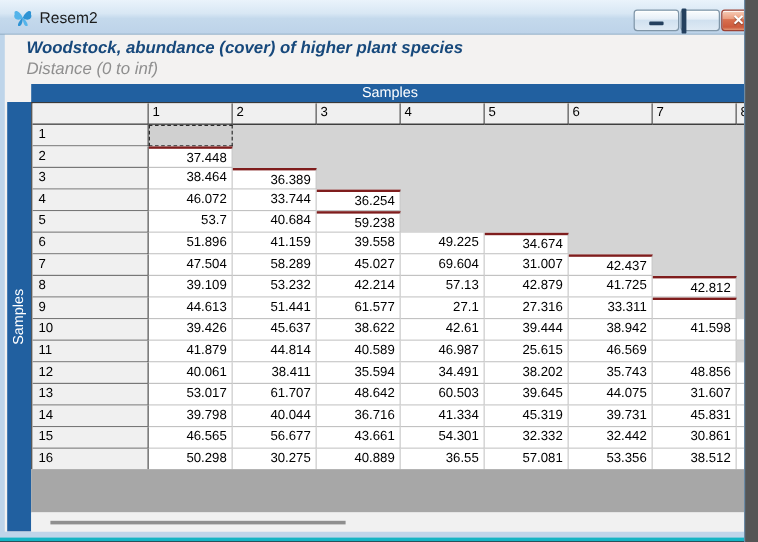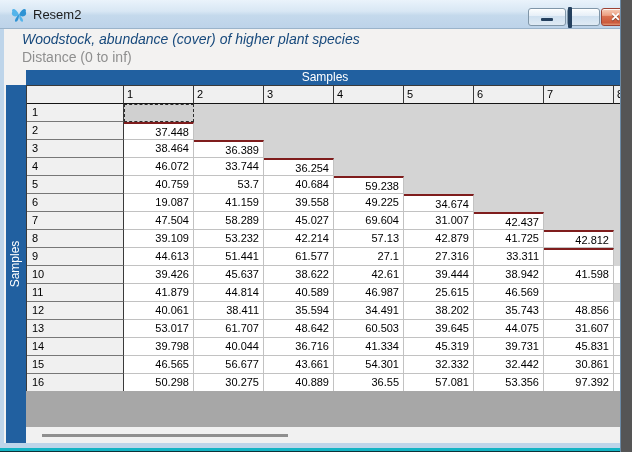--- a/index.html
+++ b/index.html
@@ -39,24 +39,24 @@
   .glyph-close { display:block; text-align:center; line-height:16px; font-size:12px;
     font-weight:bold; color:#fff; text-shadow:0 1px 1px rgba(0,0,0,.45); }
 
   
   .content {
     position:absolute; left:4px; top:29px; width:620px; height:414px;
     background:#f3f2f1; overflow:hidden;
   }
   .report-title {
     position:absolute; left:18px; top:2px; font-size:14px; font-style:italic;
-    font-weight:normal; color:#17497c; white-space:nowrap;
+    font-weight:bold; color:#17497c; white-space:nowrap;
   }
   .report-subtitle {
-    position:absolute; left:18px; top:20px; font-size:14px; 
+    position:absolute; left:18px; top:20px; font-size:14px; font-style:italic;
     color:#8f8f8f; white-space:nowrap;
   }
   .top-bar {
     position:absolute; left:22px; top:41px; width:598px; height:15px;
     background:#2160a0; color:#fff; font-size:12px; text-align:center; line-height:15px;
   }
   .left-bar {
     position:absolute; left:2px; top:56px; width:20px; height:358px;
     background:#2160a0;
   }
@@ -188,32 +188,31 @@
           <div class="cell dc filled">33.744</div>
           <div class="cell dc filled top-edge">36.254</div>
           <div class="cell dc"></div>
           <div class="cell dc"></div>
           <div class="cell dc"></div>
           <div class="cell dc"></div>
           <div class="cell dc"></div>
         </div>
         <div class="t-row">
           <div class="cell rh">5</div>
-          <div class="cell dc filled">40.759</div>
           <div class="cell dc filled">53.7</div>
           <div class="cell dc filled">40.684</div>
           <div class="cell dc filled top-edge">59.238</div>
           <div class="cell dc"></div>
           <div class="cell dc"></div>
           <div class="cell dc"></div>
           <div class="cell dc"></div>
         </div>
         <div class="t-row">
           <div class="cell rh">6</div>
-          <div class="cell dc filled">19.087</div>
+          <div class="cell dc filled">51.896</div>
           <div class="cell dc filled">41.159</div>
           <div class="cell dc filled">39.558</div>
           <div class="cell dc filled">49.225</div>
           <div class="cell dc filled top-edge">34.674</div>
           <div class="cell dc"></div>
           <div class="cell dc"></div>
           <div class="cell dc"></div>
         </div>
         <div class="t-row">
           <div class="cell rh">7</div>
@@ -313,21 +312,21 @@
           <div class="cell dc filled"></div>
         </div>
         <div class="t-row">
           <div class="cell rh">16</div>
           <div class="cell dc filled">50.298</div>
           <div class="cell dc filled">30.275</div>
           <div class="cell dc filled">40.889</div>
           <div class="cell dc filled">36.55</div>
           <div class="cell dc filled">57.081</div>
           <div class="cell dc filled">53.356</div>
-          <div class="cell dc filled">97.392</div>
+          <div class="cell dc filled">38.512</div>
           <div class="cell dc filled"></div>
         </div>
       </div>
 
     <div class="below-area"></div>
     <div class="scrollstrip">
       <div class="scroll-thumb"></div>
     </div>
   </div>
 

